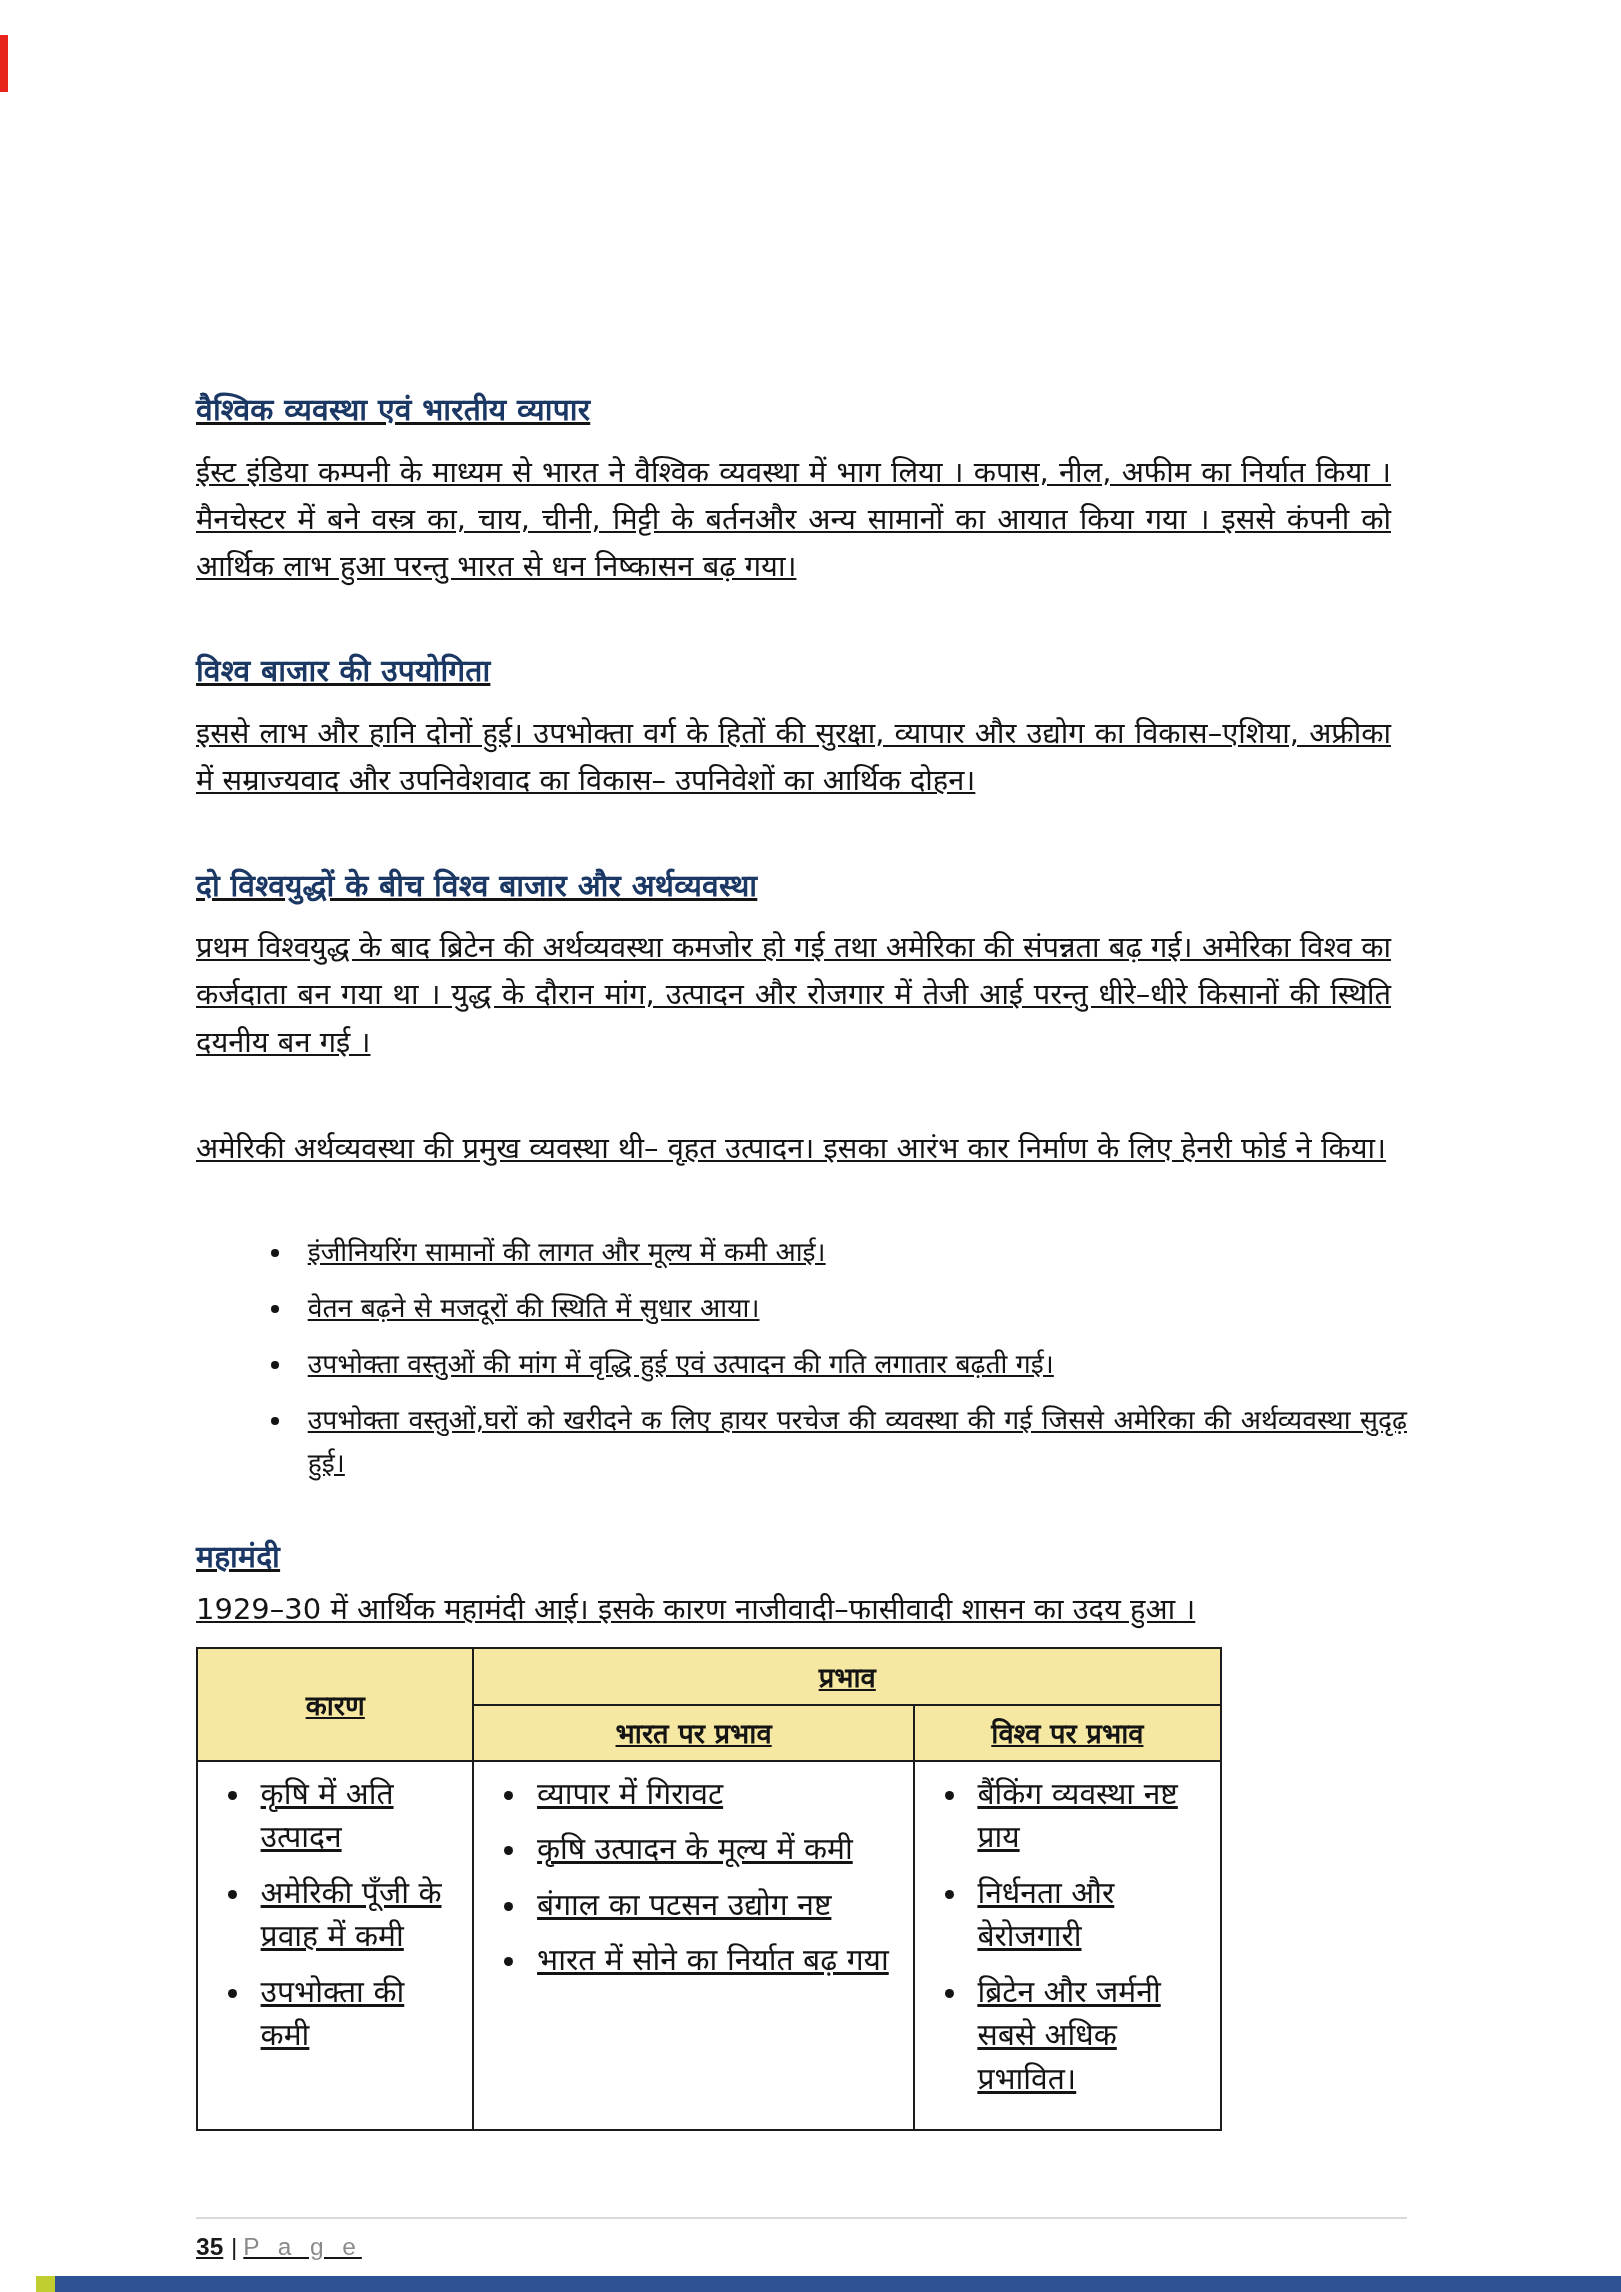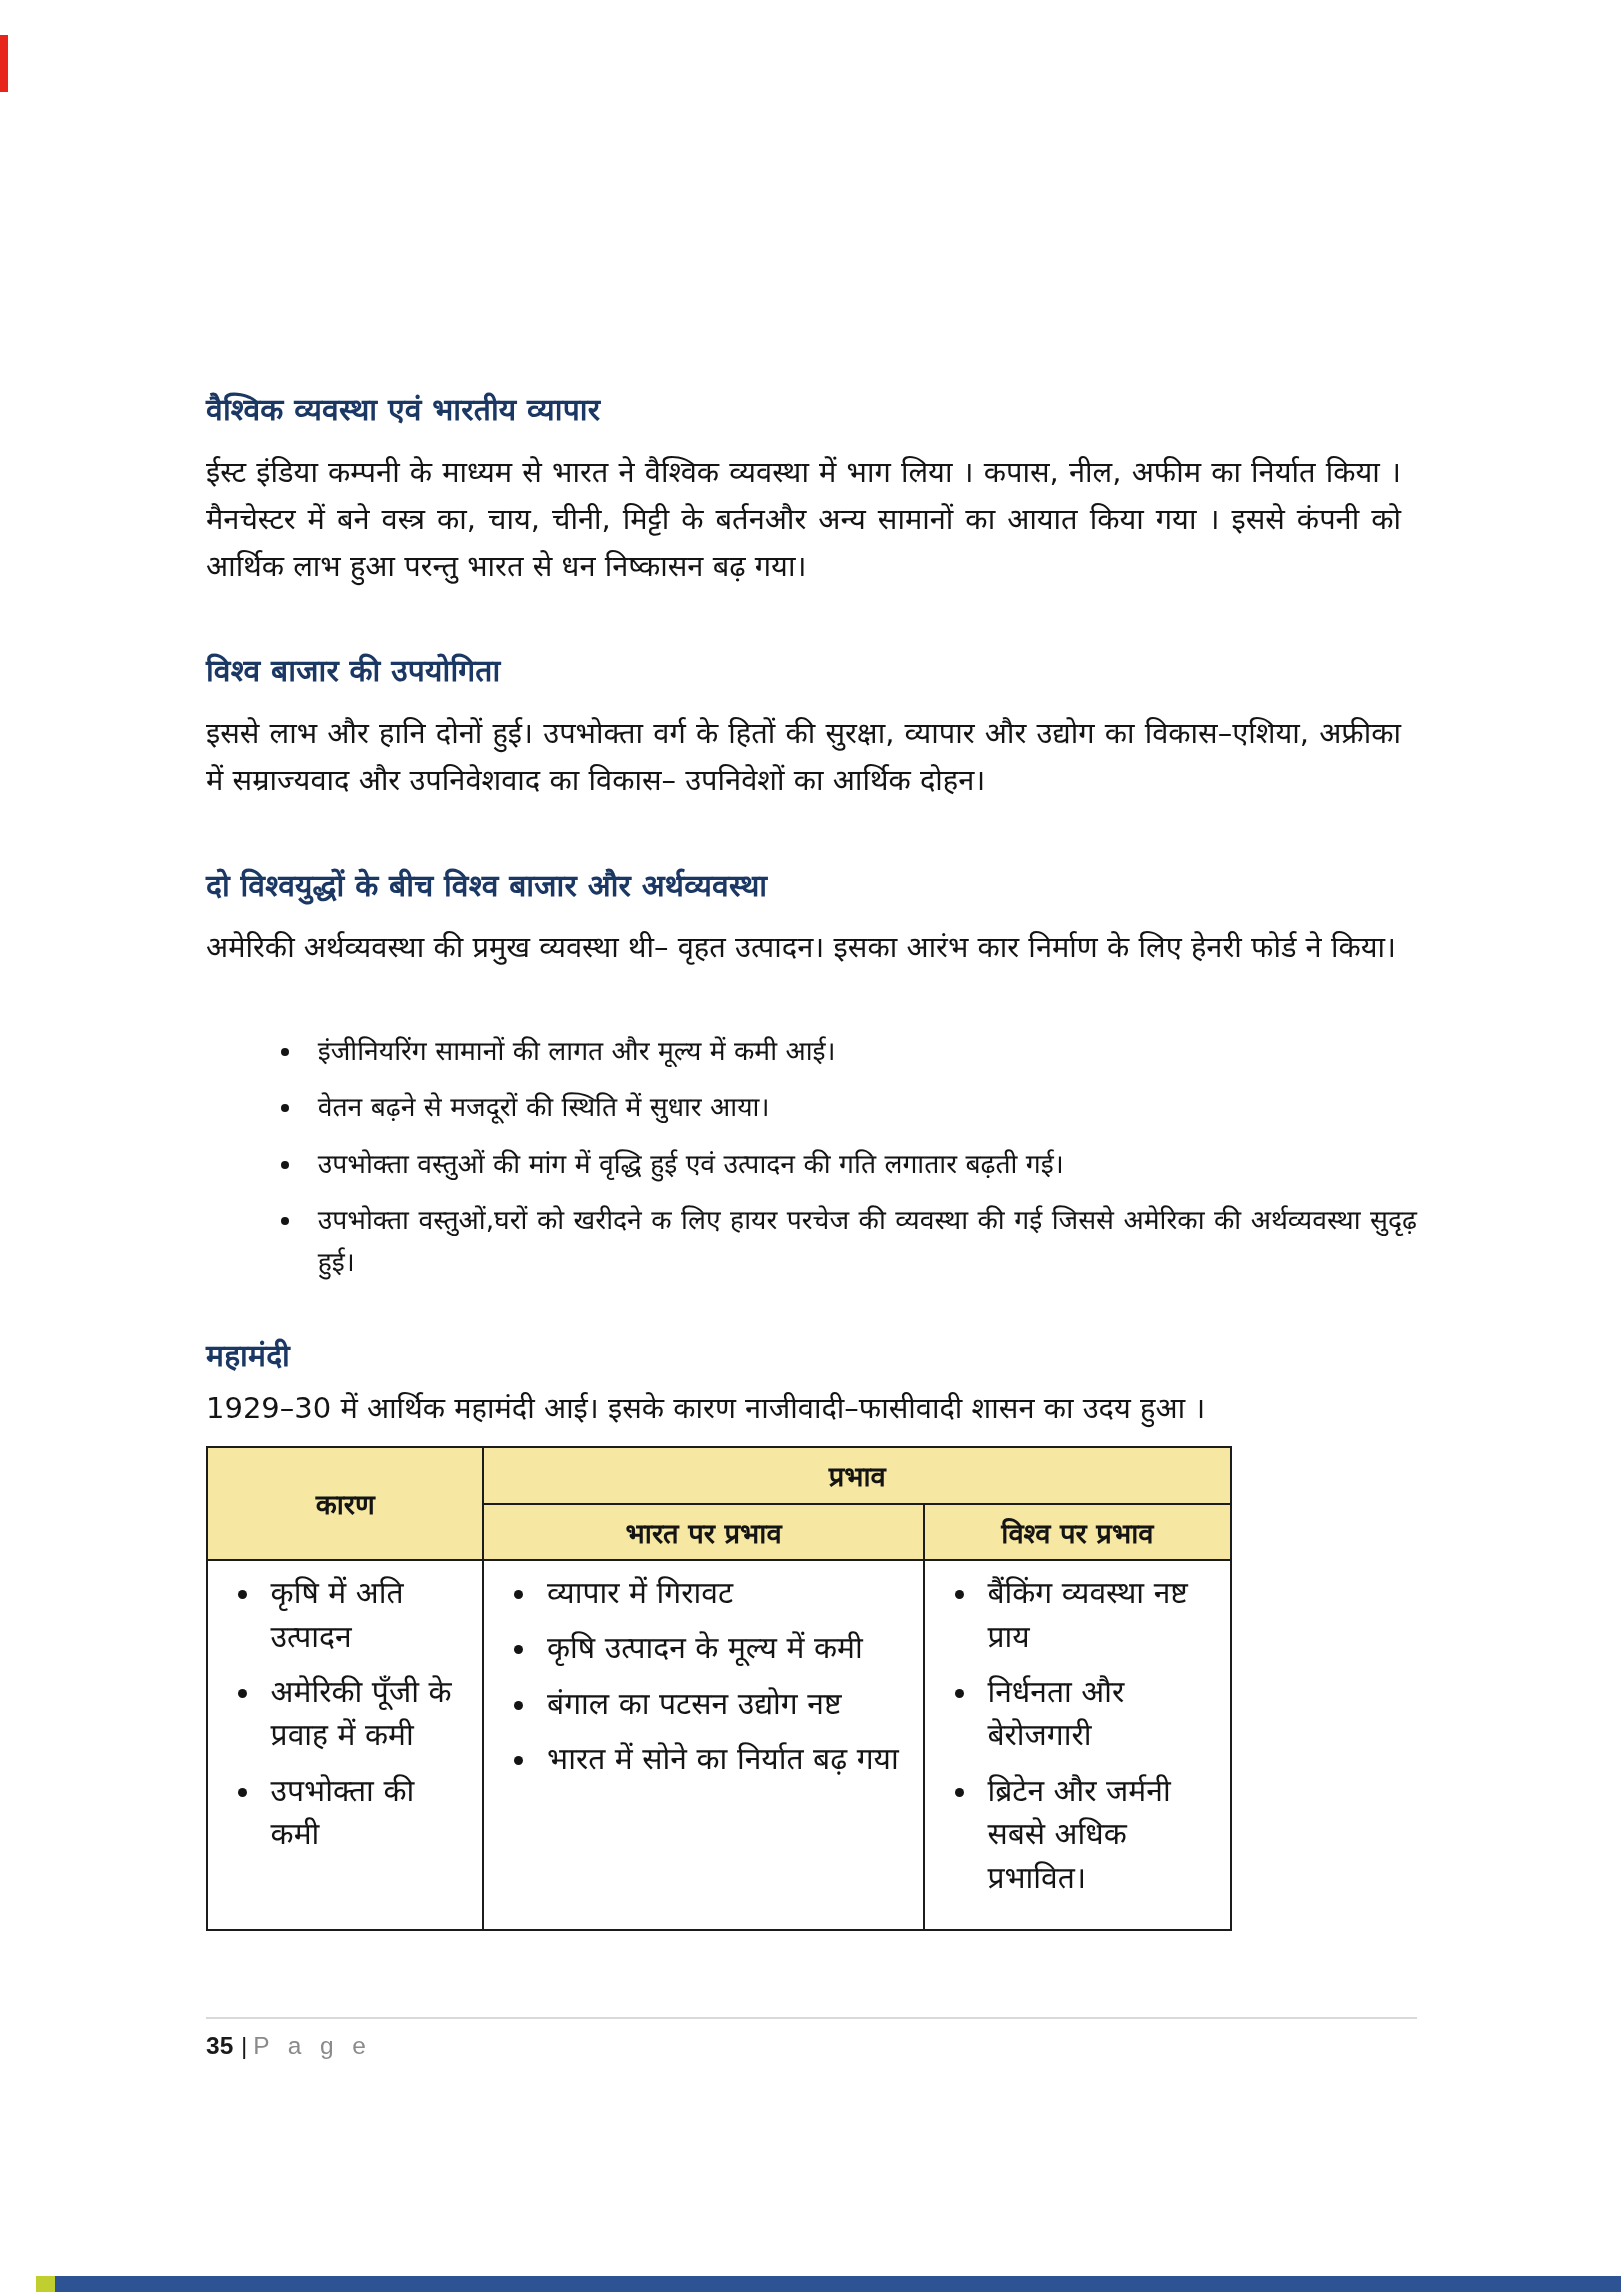--- a/index.html
+++ b/index.html
@@ -11,23 +11,24 @@
     color:#141414;
     overflow:hidden;
   }
   
   .red-strip{position:absolute;left:0;top:35px;width:7.8px;height:57px;background:#e8251d;}
   .bottom-bar{position:absolute;left:55px;right:0;bottom:0;height:16.7px;background:#2e5395;}
   .bottom-bar-accent{position:absolute;left:36px;bottom:0;width:18.6px;height:16.7px;background:#c1ce2f;}
 
   .content{
     position:absolute;
-    left:206px;
+    left:196px;
     width:1211px;
     top:388px;
+    text-decoration:underline;
   }
 
   .section-heading{
     color:#1b3764;
     font-size:30px;
     font-weight:bold;
     margin:0 0 19.6px 0;
     letter-spacing:0.2px;
   }
   .body-para{
@@ -110,20 +111,21 @@
 
 <div class="content">
 
   <h2 class="section-heading">वैश्विक व्यवस्था एवं भारतीय व्यापार</h2>
   <p class="body-para">ईस्ट इंडिया कम्पनी के माध्यम से भारत ने वैश्विक व्यवस्था में भाग लिया । कपास, नील, अफीम का निर्यात किया । मैनचेस्टर में बने वस्त्र का, चाय, चीनी, मिट्टी के बर्तनऔर अन्य सामानों का आयात किया गया । इससे कंपनी को आर्थिक लाभ हुआ परन्तु भारत से धन निष्कासन बढ़ गया।</p>
 
   <h2 class="section-heading">विश्व बाजार की उपयोगिता</h2>
   <p class="body-para">इससे लाभ और हानि दोनों हुई। उपभोक्ता वर्ग के हितों की सुरक्षा, व्यापार और उद्योग का विकास–एशिया, अफ्रीका में सम्राज्यवाद और उपनिवेशवाद का विकास– उपनिवेशों का आर्थिक दोहन।</p>
 
   <h2 class="section-heading">दो विश्वयुद्धों के बीच विश्व बाजार और अर्थव्यवस्था</h2>
+  <p class="body-para">प्रथम विश्वयुद्ध के बाद ब्रिटेन की अर्थव्यवस्था कमजोर हो गई तथा अमेरिका की संपन्नता बढ़ गई। अमेरिका विश्व का कर्जदाता बन गया था । युद्ध के दौरान मांग, उत्पादन और रोजगार में तेजी आई परन्तु धीरे–धीरे किसानों की स्थिति दयनीय बन गई ।</p>
 
   <p class="body-para">अमेरिकी अर्थव्यवस्था की प्रमुख व्यवस्था थी– वृहत उत्पादन। इसका आरंभ कार निर्माण के लिए हेनरी फोर्ड ने किया।</p>
 
   <ul class="benefits">
     <li>इंजीनियरिंग सामानों की लागत और मूल्य में कमी आई।</li>
     <li>वेतन बढ़ने से मजदूरों की स्थिति में सुधार आया।</li>
     <li>उपभोक्ता  वस्तुओं की मांग में वृद्धि हुई एवं उत्पादन की गति लगातार बढ़ती गई।</li>
     <li>उपभोक्ता वस्तुओं,घरों को खरीदने क लिए हायर परचेज की व्यवस्था की गई जिससे अमेरिका की अर्थव्यवस्था सुदृढ़ हुई।</li>
   </ul>
 

